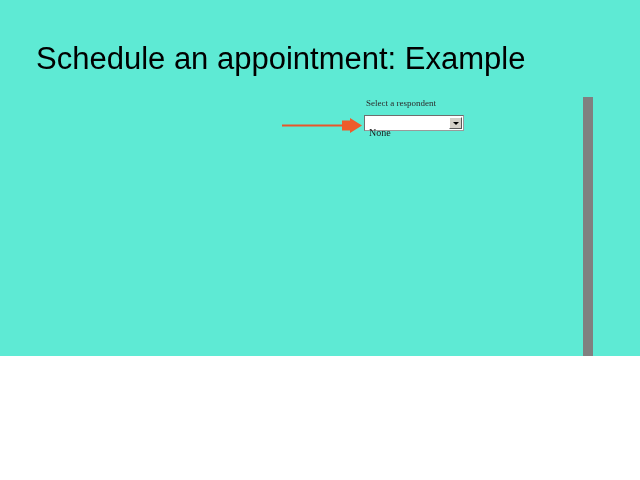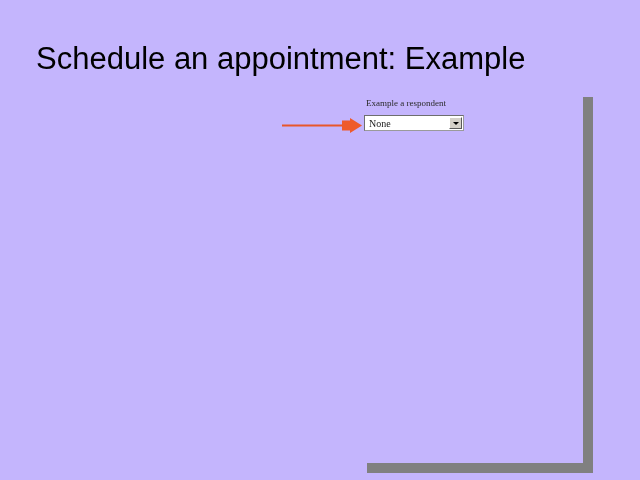--- a/index.html
+++ b/index.html
@@ -3,22 +3,22 @@
 <meta charset="utf-8">
 <style>
   html, body {
     margin: 0;
     padding: 0;
     background: #ffffff;
   }
   #slide {
     position: relative;
     width: 640px;
-    height: 480px;
-    background: #c4b5fd;
+    height: 356px;
+    background: #5eead4;
     overflow: hidden;
     font-family: "Liberation Sans", sans-serif;
   }
 
   
   #slide-title {
     position: absolute;
     left: 36px;
     top: 40px;
     width: 580px;
@@ -93,21 +93,21 @@
     height: 16px;
     background: #ffffff;
     border: 1px solid #9a9a9a;
     border-top-color: #6e6e6e;
     border-left-color: #6e6e6e;
     box-sizing: border-box;
   }
   #respondent-select-value {
     position: absolute;
     left: 4px;
-    top: 1px;
+    top: 10px;
     font-family: "Liberation Serif", serif;
     font-size: 10px;
     color: #1a1a1a;
     line-height: 13px;
     white-space: nowrap;
     text-align: right;
   }
   #respondent-select-arrow {
     position: absolute;
     right: 1px;
@@ -143,21 +143,21 @@
 
   <div class="shadow-bar" id="shadow-right"></div>
   <div class="shadow-bar" id="shadow-bottom"></div>
 
   <svg id="annotation-arrow" viewBox="0 0 86 18" width="86" height="18">
     <line x1="0" y1="8.5" x2="62" y2="8.5" stroke="#E8562A" stroke-width="2"></line>
     <path d="M 60 3.5 L 60 13.5 L 68 13.5 L 68 16 L 80 8.5 L 68 1 L 68 3.5 Z" fill="#EE5B2B"></path>
   </svg>
 
   <div id="dropdown-group">
-    <div id="dropdown-label">Example a respondent</div>
+    <div id="dropdown-label">Select a respondent</div>
     <div id="respondent-select">
       <span id="respondent-select-value">None</span>
       <span id="respondent-select-arrow">
           <span class="tri"></span>
         </span>
     </div>
   </div>
 
 </div>
 

